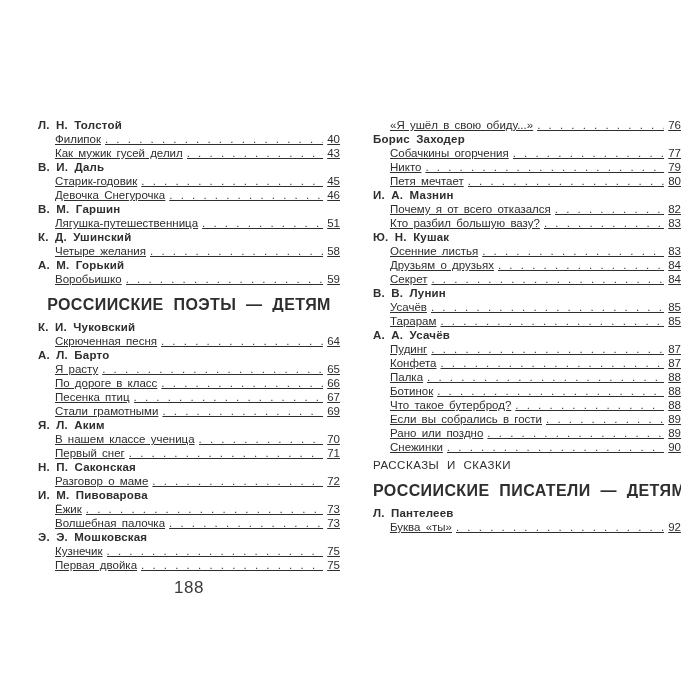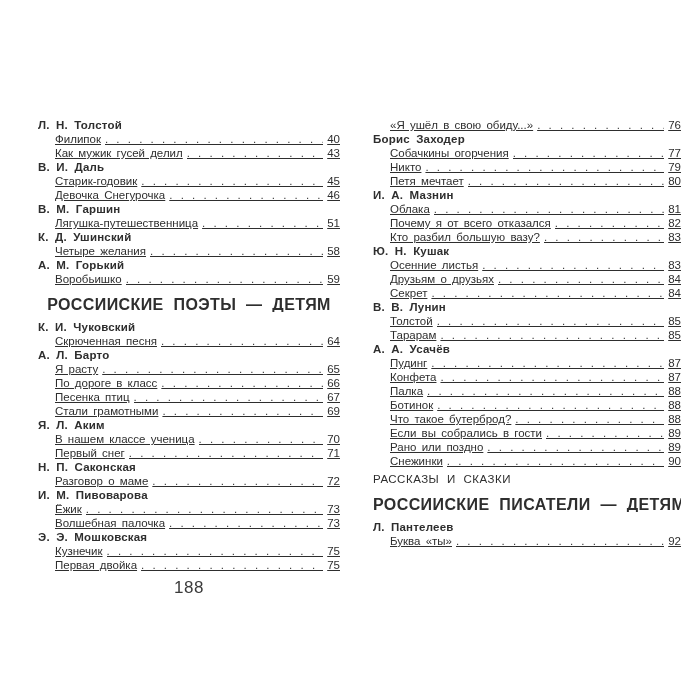--- a/index.html
+++ b/index.html
@@ -221,25 +221,20 @@
           <span class="dots"></span>
           <span class="entry-page">79</span>
         </div>
         <div class="line entry">
           <span class="entry-title">Петя мечтает</span>
           <span class="dots"></span>
           <span class="entry-page">80</span>
         </div>
         <div class="line author">И. А. Мазнин</div>
         <div class="line entry">
-          <span class="entry-title">Облака</span>
-          <span class="dots"></span>
-          <span class="entry-page">81</span>
-        </div>
-        <div class="line entry">
           <span class="entry-title">Почему я от всего отказался</span>
           <span class="dots"></span>
           <span class="entry-page">82</span>
         </div>
         <div class="line entry">
           <span class="entry-title">Кто разбил большую вазу?</span>
           <span class="dots"></span>
           <span class="entry-page">83</span>
         </div>
         <div class="line author">Ю. Н. Кушак</div>
@@ -253,21 +248,21 @@
           <span class="dots"></span>
           <span class="entry-page">84</span>
         </div>
         <div class="line entry">
           <span class="entry-title">Секрет</span>
           <span class="dots"></span>
           <span class="entry-page">84</span>
         </div>
         <div class="line author">В. В. Лунин</div>
         <div class="line entry">
-          <span class="entry-title">Толстой</span>
+          <span class="entry-title">Усачёв</span>
           <span class="dots"></span>
           <span class="entry-page">85</span>
         </div>
         <div class="line entry">
           <span class="entry-title">Тарарам</span>
           <span class="dots"></span>
           <span class="entry-page">85</span>
         </div>
         <div class="line author">А. А. Усачёв</div>
         <div class="line entry">

